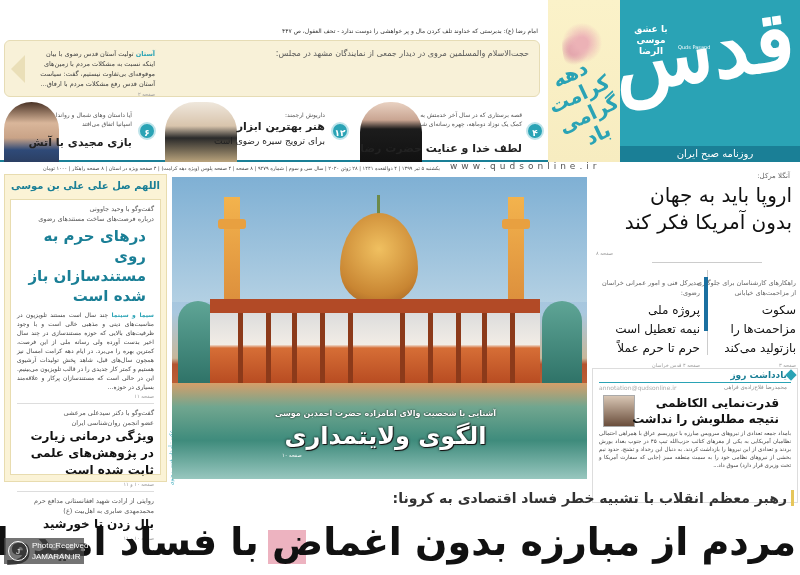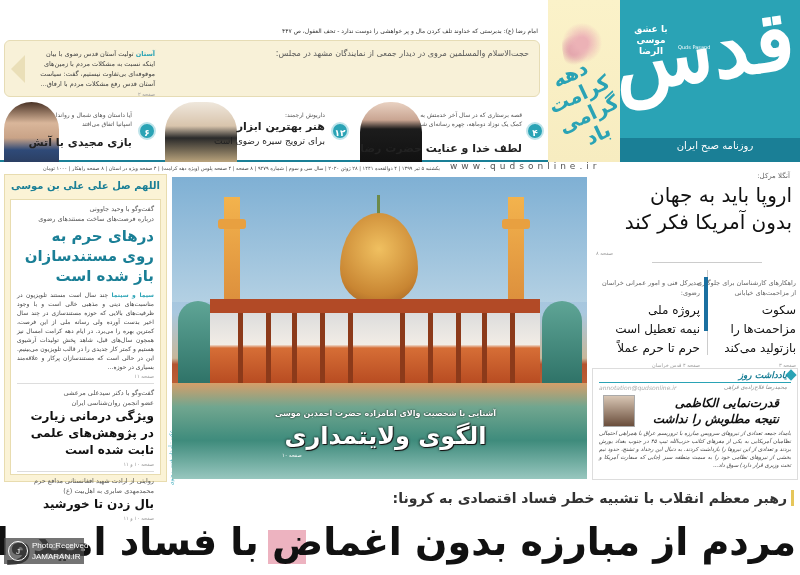--- a/index.html
+++ b/index.html
@@ -2,21 +2,21 @@
 <html><head>
 <meta charset="utf-8">
 <style>
   * { box-sizing: border-box; margin: 0; padding: 0; }
   html, body { width: 800px; height: 575px; overflow: hidden; background: #fff; }
   body { font-family: "DejaVu Sans", sans-serif; position: relative; direction: rtl; color: #111; }
 
   
   .masthead { position: absolute; left: 620px; top: 0; width: 180px; height: 162px; background: #2aa3b5; overflow: hidden; }
   .masthead .logo { position: absolute; right: 6px; top: 10px; color: #fff; font-family: "DejaVu Serif", serif; font-size: 82px; font-weight: bold; line-height: 1; letter-spacing: -4px; transform: rotate(-8deg); }
-  .masthead .tagline { position: absolute; left: 0; right: 0; bottom: 0; height: 24px; background: #1a7f96; color: #fff; font-size: 10px; text-align: center; line-height: 16px; padding-left: 10px; }
+  .masthead .tagline { position: absolute; left: 0; right: 0; bottom: 0; height: 16px; background: #1a7f96; color: #fff; font-size: 10px; text-align: center; line-height: 16px; padding-left: 10px; }
   .masthead .slogan { position: absolute; left: 8px; top: 24px; color: #fff; font-size: 9px; line-height: 11px; font-weight: bold; width: 46px; text-align: center; }
   .masthead .yr { position: absolute; left: 58px; top: 44px; font-size: 5px; color: #fff; direction: ltr; }
 
   .decor { position: absolute; left: 548px; top: 0; width: 72px; height: 162px; background: linear-gradient(180deg, #fbf2c9 0%, #f7ecc0 100%); overflow: hidden; }
   .decor .flower { position: absolute; left: 14px; top: 8px; width: 40px; height: 70px; border-radius: 50%; background: radial-gradient(circle, #e9a3b3 15%, transparent 50%), radial-gradient(circle at 30% 60%, #d98ea2 10%, transparent 30%); opacity: .8; }
   .decor .calli { position: absolute; left: 4px; bottom: 14px; color: #2aa3b5; font-size: 20px; font-weight: bold; transform: rotate(-25deg); line-height: 1.1; text-align: center; width: 64px; }
 
   
   .quote-line { position: absolute; right: 262px; top: 27px; font-size: 6px; color: #333; }
 
@@ -38,21 +38,21 @@
 
   
   .date-strip { position: absolute; left: 0; top: 163px; width: 440px; height: 10px; font-size: 5px; color: #444; line-height: 10px; white-space: nowrap; overflow: hidden; text-align: right; }
   .site-url { position: absolute; left: 450px; top: 161px; font-size: 9px; color: #555; letter-spacing: 4px; direction: ltr; }
 
   
   .left-col { position: absolute; left: 4px; top: 174px; width: 163px; height: 308px; background: #fbf3d6; border: 1px solid #e8dcaf; }
   .left-col .banner { height: 22px; text-align: center; font-size: 10px; color: #1a7f96; font-weight: bold; line-height: 22px; }
   .left-col .inner { position: absolute; left: 5px; right: 5px; top: 24px; bottom: 6px; background: #fff; border: 1px solid #e8dcaf; padding: 4px 6px; }
   .lc-pre { font-size: 6.5px; color: #555; line-height: 10px; }
-  .lc-head { font-size: 15px; font-weight: bold; color: #1a7f96; line-height: 20px; margin: 2px 0 4px; }
+  .lc-head { font-size: 15px; font-weight: bold; color: #1a7f96; line-height: 20px; margin: 2px 8px 4px; }
   .lc-body { font-size: 6px; line-height: 9px; color: #444; text-align: justify; }
   .lc-body .tag { color: #2aa3b5; font-weight: bold; }
   .lc-ref { font-size: 5px; color: #999; margin: 2px 0 4px; }
   .lc-div { border-top: 1px solid #ddd; margin: 4px 0; }
   .lc-head2 { font-size: 12px; font-weight: bold; color: #111; line-height: 17px; }
   .vert-label { position: absolute; left: 168px; top: 430px; font-size: 5px; color: #2aa3b5; writing-mode: vertical-rl; transform: rotate(180deg); }
 
   
   .center-photo { position: absolute; left: 172px; top: 177px; width: 415px; height: 302px; overflow: hidden; background: linear-gradient(180deg, #8fb6d6 0%, #a9c8df 45%, #c8b79a 60%, #b4532f 62%, #c86f3d 78%, #4b8f7a 86%, #6fb0a0 100%); }
   .sky { position: absolute; left: 0; top: 0; width: 100%; height: 125px; background: linear-gradient(180deg, #7fb0d4, #b3d0e3); }
@@ -76,21 +76,21 @@
   .rc-head { position: absolute; right: 8px; top: 12px; font-size: 20px; font-weight: normal; line-height: 27px; text-align: right; white-space: nowrap; }
   .rc-ref { position: absolute; left: 4px; top: 80px; font-size: 5px; color: #999; }
   .rc-line { position: absolute; left: 60px; top: 92px; width: 110px; border-top: 1px solid #ccc; }
   .sub { position: absolute; top: 108px; width: 100px; text-align: right; }
   .sub .pre { font-size: 6.5px; color: #666; line-height: 10px; }
   .sub .h { font-size: 12px; font-weight: normal; line-height: 19px; margin-top: 3px; }
   .sub .ref { font-size: 5px; color: #999; margin-top: 4px; }
   .rc-vsep { position: absolute; left: 115px; top: 100px; width: 1px; height: 85px; background: #ccc; }
   .rc-bluebar { position: absolute; left: 112px; top: 107px; width: 4px; height: 54px; background: #1a6fa0; }
 
-  .note-box { position: absolute; left: 0; top: 198px; width: 206px; height: 112px; border: 1px solid #ddd; font-style: italic; }
+  .note-box { position: absolute; left: 0; top: 198px; width: 206px; height: 135px; border: 1px solid #ddd; }
   .note-title { position: absolute; right: 10px; top: 1px; font-size: 9px; color: #1a7f96; font-weight: bold; }
   .note-dots { position: absolute; right: 2px; top: 2px; width: 8px; height: 8px; background: #2aa3b5; transform: rotate(45deg); }
   .note-email { position: absolute; left: 6px; top: 15px; font-size: 6px; color: #aaa; direction: ltr; }
   .note-author { position: absolute; right: 10px; top: 15px; font-size: 5.5px; color: #888; }
   .note-rule { position: absolute; left: 6px; right: 6px; top: 13px; border-top: 1px solid #2aa3b5; }
   .note-photo { position: absolute; left: 10px; top: 26px; width: 32px; height: 32px; background: linear-gradient(180deg, #d8c6b4, #6a4e3c); border: 1px solid #aaa; }
   .note-head { position: absolute; right: 18px; top: 26px; font-size: 12px; font-weight: bold; line-height: 16px; text-align: right; }
   .note-body { position: absolute; left: 6px; right: 6px; top: 60px; font-size: 5.5px; line-height: 8px; color: #444; text-align: justify; }
 
   

